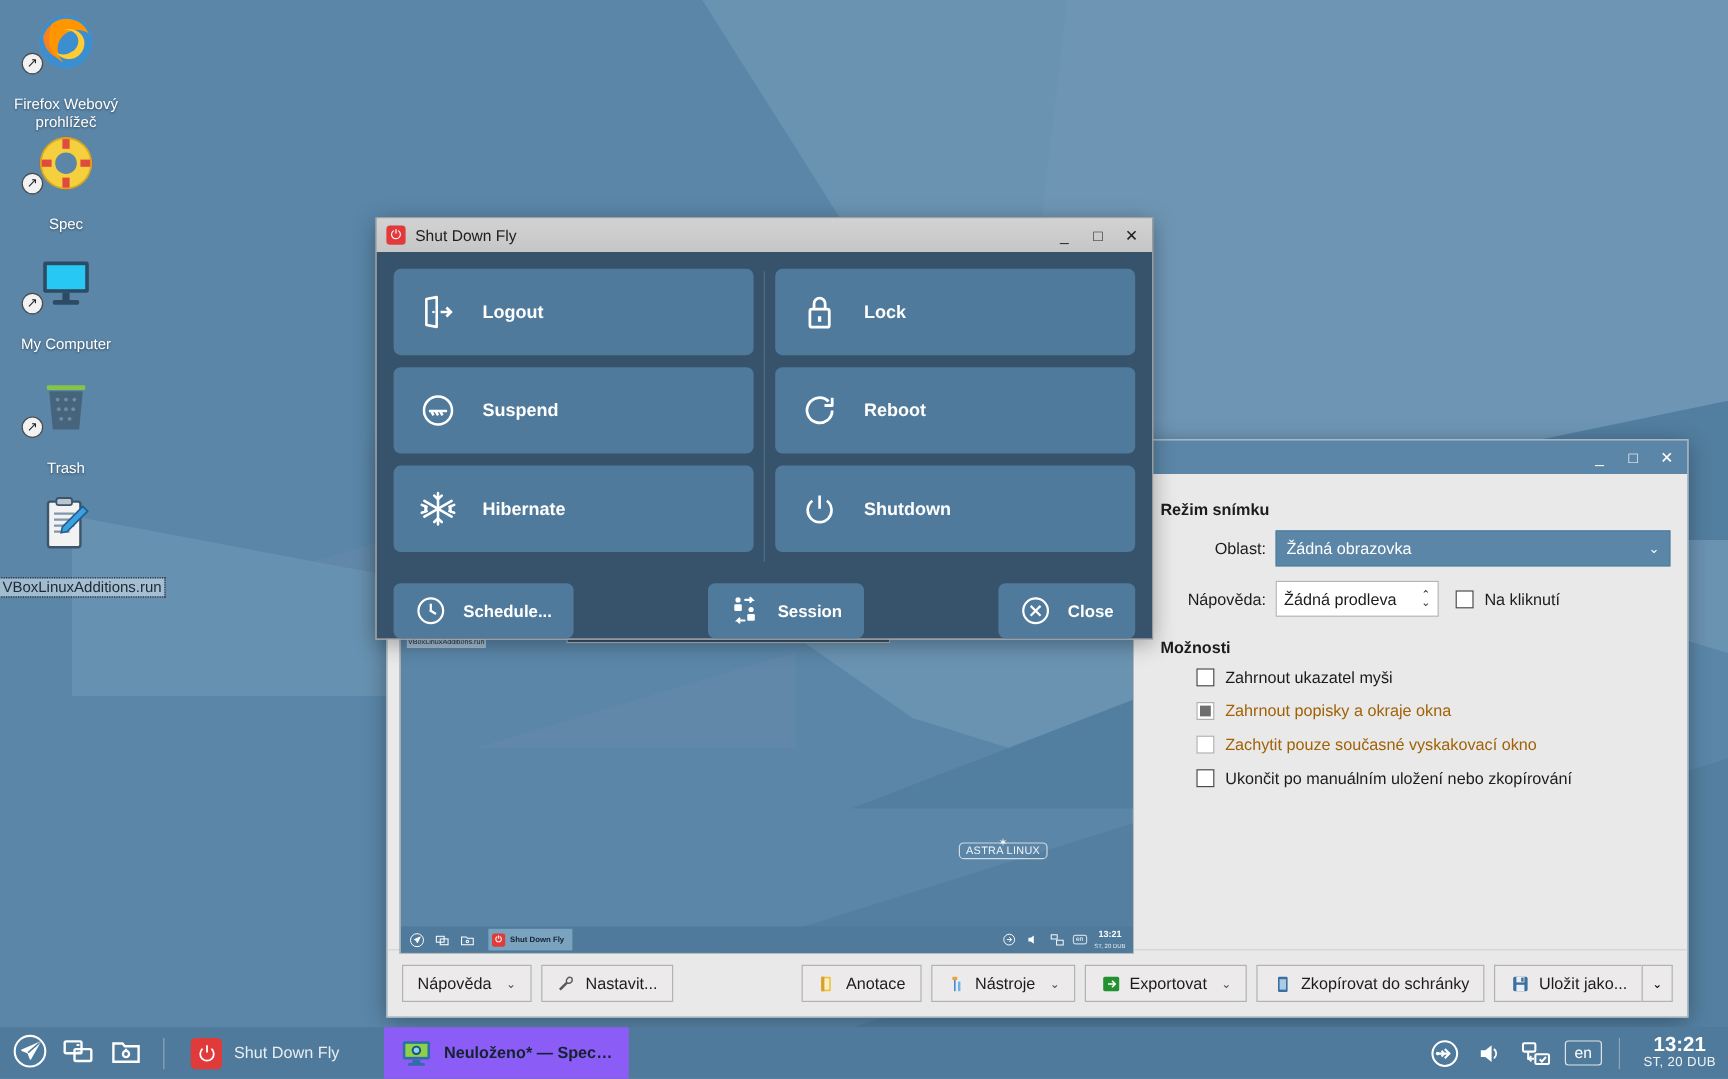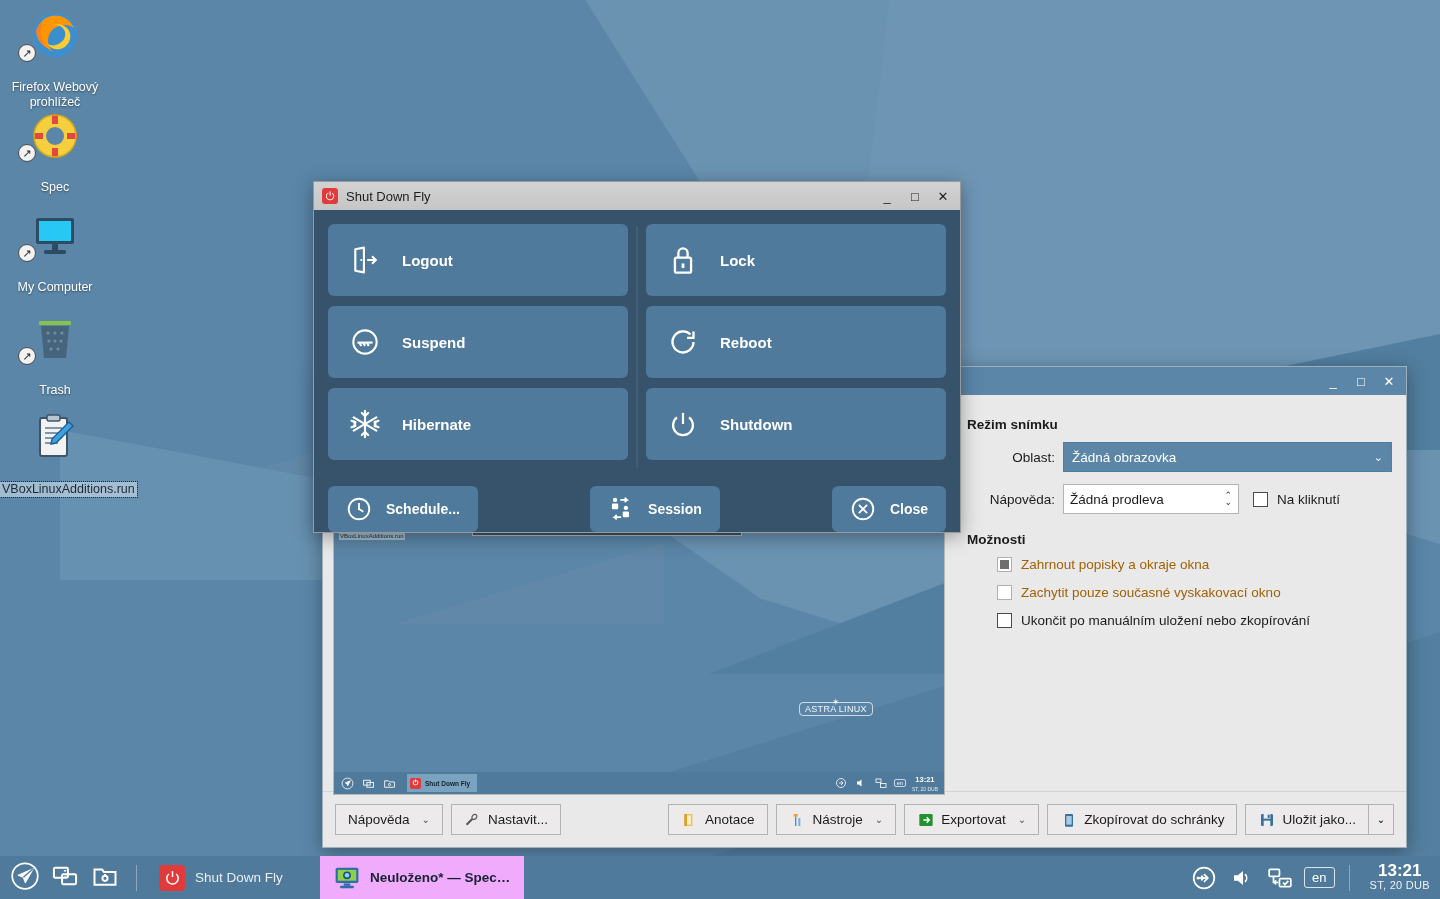--- a/index.html
+++ b/index.html
@@ -174,21 +174,21 @@
 
   
   #spec-right { flex:1 1 auto; padding: 12px 4px 0 10px; color:#1c1c1c; }
   .sec-head { font-weight:bold; font-size:13.5px; margin-bottom: 10px; }
   .frow { display:flex; align-items:center; margin-bottom: 12px; }
   .frow .lbl { width: 88px; text-align:right; margin-right: 8px; font-size:13.5px; }
   .combo { flex:1 1 auto; height:30px; background:#5b86a8; color:#fff; border:1px solid #4d7falpha;
            border:1px solid #4d7f9f; display:flex; align-items:center; padding: 0 8px;
            font-size:13.5px; cursor:pointer; }
   .combo .chev { margin-left:auto; font-size:11px; }
-  .spin { width: 176px; height:30px; background:#fff; border:1px solid #b4b4b4;
+  .spin { width: 136px; height:30px; background:#fff; border:1px solid #b4b4b4;
           display:flex; align-items:center; padding:0 6px; font-size:13.5px; color:#1c1c1c; }
   .spin .arrows { margin-left:auto; display:flex; flex-direction:column; line-height:7px; font-size:9px; color:#333;}
   .chk { display:flex; align-items:center; gap:9px; margin-bottom:13px; font-size:13.5px; }
   .box { width:15px; height:15px; flex:0 0 15px; border:1px solid #4a4a4a; background:#fff; }
   .box.part { background:#fff; position:relative; }
   .box.part::after { content:""; position:absolute; inset:2px; background:#6e6e6e; }
   .chk.disabled { color:#a16207; }
   .chk.disabled .box { border-color:#b0b0b0; }
   .chk.inline { margin-bottom:0; margin-left: 14px; }
   .opt-list { margin-left: 30px; margin-top: 4px; }
@@ -209,21 +209,21 @@
 
   
   #panel { position:absolute; left:0; right:0; bottom:0; height:43px;
            background:#4f7a9b; display:flex; align-items:center; }
   .pn-launchers { display:flex; align-items:center; gap:6px; padding-left:8px; }
   .pn-ic { width:34px; height:34px; display:flex; align-items:center; justify-content:center;
            color:#fff; cursor:pointer; border-radius:3px; }
   .pn-div { width:1px; height:26px; background:rgba(255,255,255,.35); margin:0 8px; }
   .task { height:43px; display:flex; align-items:center; gap:10px; padding:0 14px;
           color:#e8eef3; font-size:13.5px; cursor:pointer; min-width:175px; }
-  .task.active { background:#f0abfc; color:#142330; font-weight:bold; }
+  .task.active { background:#8b5cf6; color:#142330; font-weight:bold; }
   .task .ic { width:26px; height:26px; flex:0 0 26px; display:flex; align-items:center; justify-content:center; }
   #tray { margin-left:auto; display:flex; align-items:center; gap:10px; padding-right:10px; }
   .tray-ic { width:28px; height:28px; display:flex; align-items:center; justify-content:center; color:#fff; cursor:pointer;}
   .lang { border:1px solid rgba(255,255,255,.8); border-radius:3px; color:#fff; font-size:13px;
           padding:2px 7px; cursor:pointer; }
   #clock { color:#fff; text-align:center; line-height:15px; padding-left:6px; cursor:pointer; }
   #clock .t { font-size:17px; font-weight:bold; }
   #clock .d { font-size:11px; opacity:.9; letter-spacing:.3px; }
   .tray-div { width:1px; height:26px; background:rgba(255,255,255,.35); margin:0 4px; }
 </style>
@@ -531,20 +531,24 @@
         </div>
         <div class="chk inline">
           <span class="box"></span>
           <span>Na kliknutí</span>
         </div>
       </div>
 
       <div class="sec-head" style="margin-top:18px;">Možnosti</div>
 
       <div class="opt-list">
+        <div class="chk">
+          <span class="box"></span>
+          <span>Zahrnout ukazatel myši</span>
+        </div>
         <div class="chk disabled">
           <span class="box part"></span>
           <span>Zahrnout popisky a okraje okna</span>
         </div>
         <div class="chk disabled">
           <span class="box"></span>
           <span>Zachytit pouze současné vyskakovací okno</span>
         </div>
         <div class="chk">
           <span class="box"></span>

